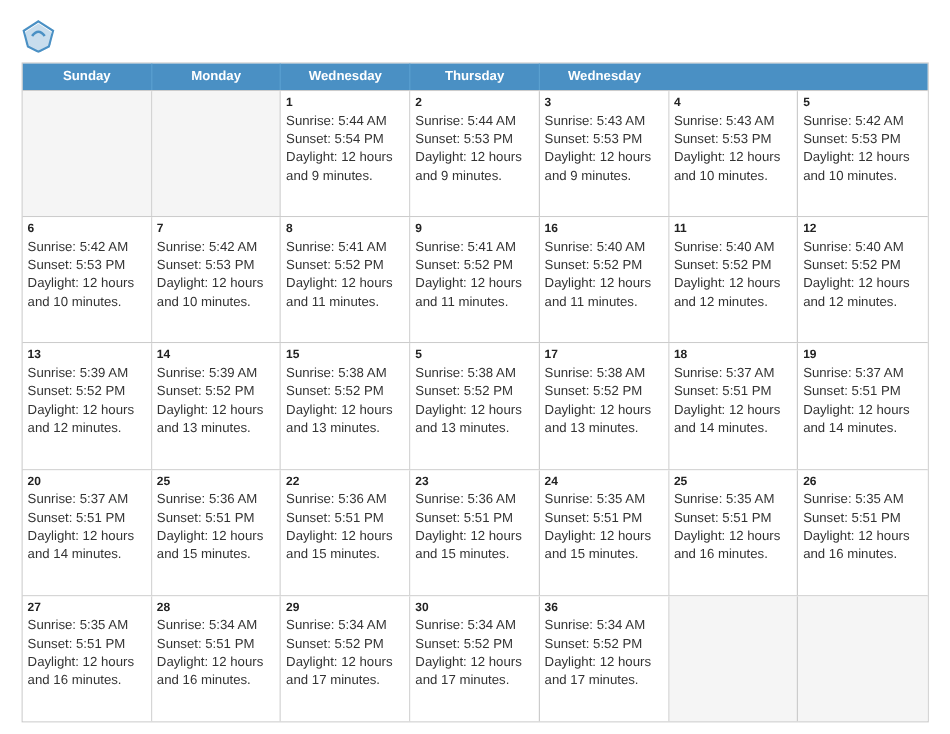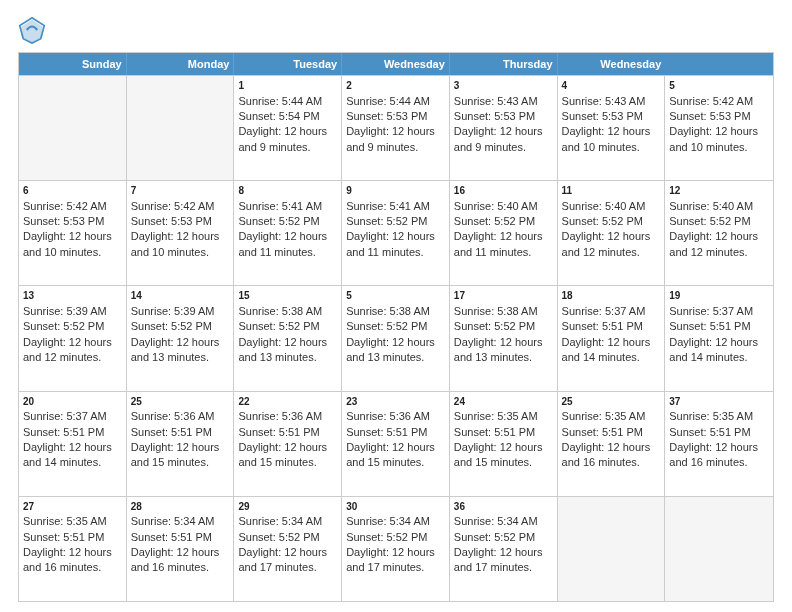--- a/index.html
+++ b/index.html
@@ -59,25 +59,25 @@
       display: flex;
       flex-direction: column;
       border: 1px solid #ccc;
     }
     .cal-header-row {
       display: grid;
       grid-template-columns: repeat(7, 1fr);
       background: #4a90c4;
     }
     .cal-header-cell {
-      padding: 5px 4px;
+      padding: 5px 16px;
       color: #fff;
       font-size: 11px;
       font-weight: bold;
-      text-align: right;
+      text-align: center;
       border-right: 1px solid #5aa0d0;
     }
     .cal-header-cell:last-child { border-right: none; }
     .cal-body {
       flex: 1;
       display: flex;
       flex-direction: column;
     }
     .cal-week {
       flex: 1;
@@ -130,21 +130,20 @@
     <div class="title-block">
       <div class="month-title"></div>
       <div class="location-title"></div>
     </div>
   </div>
 
   <div class="calendar">
     <div class="cal-header-row">
     <div class="cal-header-cell">Sunday</div>
         <div class="cal-header-cell">Monday</div>
-        <div class="cal-header-cell">Tuesday</div>
         <div class="cal-header-cell">Wednesday</div>
         <div class="cal-header-cell">Thursday</div>
         <div class="cal-header-cell">Wednesday</div>
       </div>
     <div class="cal-body">
     <div class="cal-week">
           <div class="cal-cell shaded empty"></div>
           <div class="cal-cell shaded empty"></div>
           <div class="cal-cell">
             <span class="day-num">1</span>
@@ -246,21 +245,21 @@
           </div>
           <div class="cal-cell">
             <span class="day-num">24</span>
             <div class="cell-text">Sunrise: 5:35 AM<br>Sunset: 5:51 PM<br>Daylight: 12 hours<br>and 15 minutes.</div>
           </div>
           <div class="cal-cell">
             <span class="day-num">25</span>
             <div class="cell-text">Sunrise: 5:35 AM<br>Sunset: 5:51 PM<br>Daylight: 12 hours<br>and 16 minutes.</div>
           </div>
           <div class="cal-cell">
-            <span class="day-num">37</span>
+            <span class="day-num">26</span>
             <div class="cell-text">Sunrise: 5:35 AM<br>Sunset: 5:51 PM<br>Daylight: 12 hours<br>and 16 minutes.</div>
           </div>
         </div>
         <div class="cal-week">
           <div class="cal-cell">
             <span class="day-num">27</span>
             <div class="cell-text">Sunrise: 5:35 AM<br>Sunset: 5:51 PM<br>Daylight: 12 hours<br>and 16 minutes.</div>
           </div>
           <div class="cal-cell">
             <span class="day-num">28</span>

